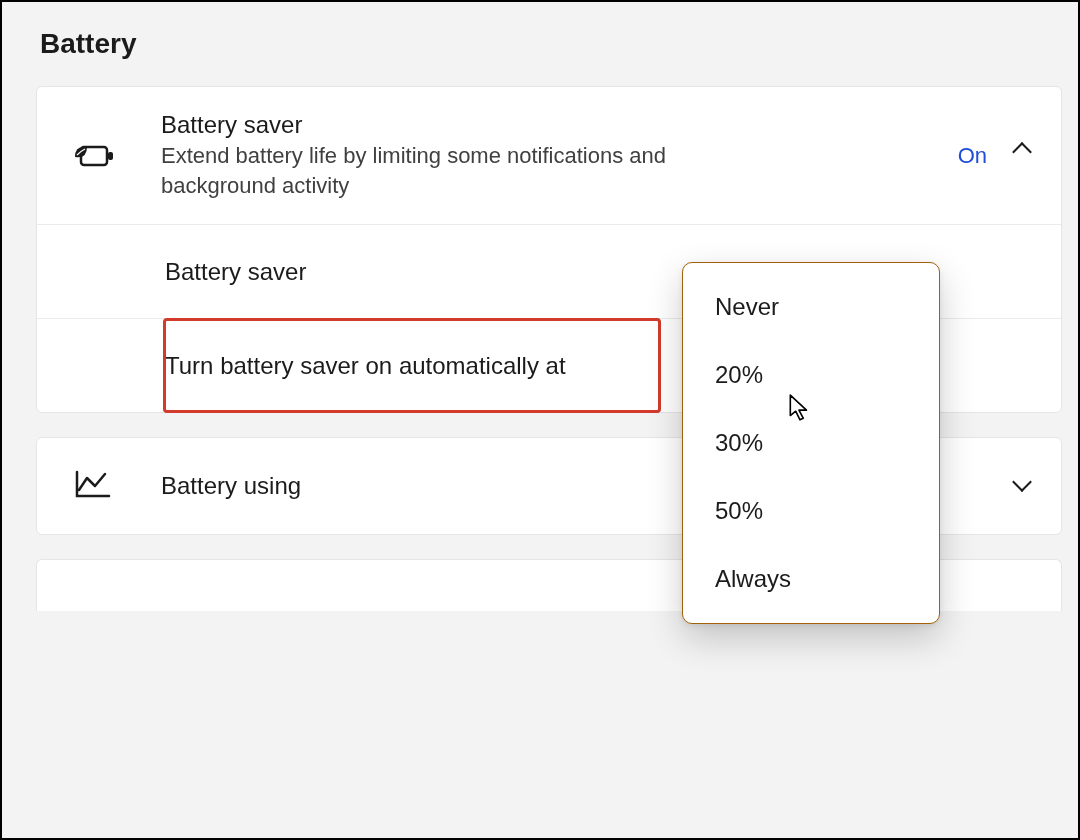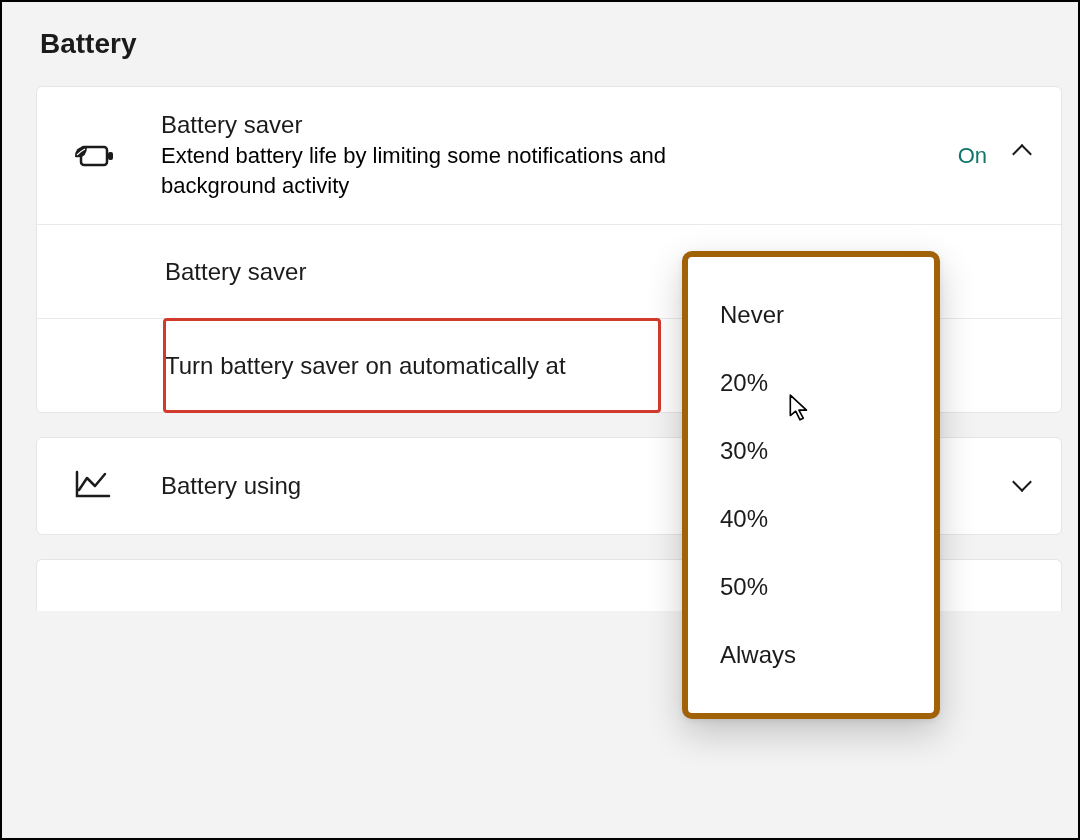--- a/index.html
+++ b/index.html
@@ -45,28 +45,28 @@
     align-items: center;
     flex-shrink: 0;
     margin-right: 40px;
   }
   .row .text-slot {
     flex: 1 1 auto;
     min-width: 0;
   }
   .row .tail {
     display: flex;
-    align-items: center;
+    align-items: flex-start;
     gap: 24px;
     margin-left: auto;
     font-size: 22px;
-    color: #0f766e;
+    color: #1d4ed8;
   }
   .title-text { font-size: 24px; font-weight: 400; color: #1b1b1b; }
-  .subtitle-text { font-size: 22px; color: #000000; margin-top: 2px; line-height: 1.35; max-width: 560px; }
+  .subtitle-text { font-size: 22px; color: #404040; margin-top: 2px; line-height: 1.35; max-width: 560px; }
   .sub-label { font-size: 24px; color: #1b1b1b; line-height: 1.35; max-width: 520px; }
 
   .chevron {
     width: 22px; height: 22px;
     display: inline-block;
     position: relative;
   }
   .chevron::before {
     content: "";
     position: absolute;
@@ -85,28 +85,28 @@
     pointer-events: none;
     left: 126px;
     right: 400px;
     top: -1px;
     bottom: -1px;
   }
 
   
   .dropdown {
     position: absolute;
-    top: 249px;
+    top: 260px;
     left: 680px;
     width: 258px;
     background: #fff;
-    border: 6px solid #a16207;
+    border: 1px solid #a16207;
     border-radius: 10px;
     box-shadow: 0 14px 36px rgba(0,0,0,0.20), 0 2px 6px rgba(0,0,0,0.08);
-    padding: 24px 4px;
+    padding: 10px 4px;
     z-index: 50;
   }
   .dropdown .item {
     font-size: 24px;
     color: #1b1b1b;
     padding: 20px 22px 20px 28px;
     border-radius: 8px;
     position: relative;
     display: flex;
     align-items: center;
@@ -216,20 +216,19 @@
         </svg>
       </div>
     </div>
   </div>
 </div>
 
 <div class="dropdown">
   <div class="item">Never</div>
   <div class="item">20%</div>
   <div class="item">30%</div>
-  <div class="item">40%</div>
   <div class="item">50%</div>
   <div class="item">Always</div>
 </div>
 
 <svg class="cursor" viewBox="0 0 20 26">
   <path d="M1 1 L1 20 L6 16 L10 24 L13 22.5 L9 15 L16 15 Z" fill="#fff" stroke="#000" stroke-width="1.5" stroke-linejoin="round"></path>
 </svg>
 
 </body></html>

